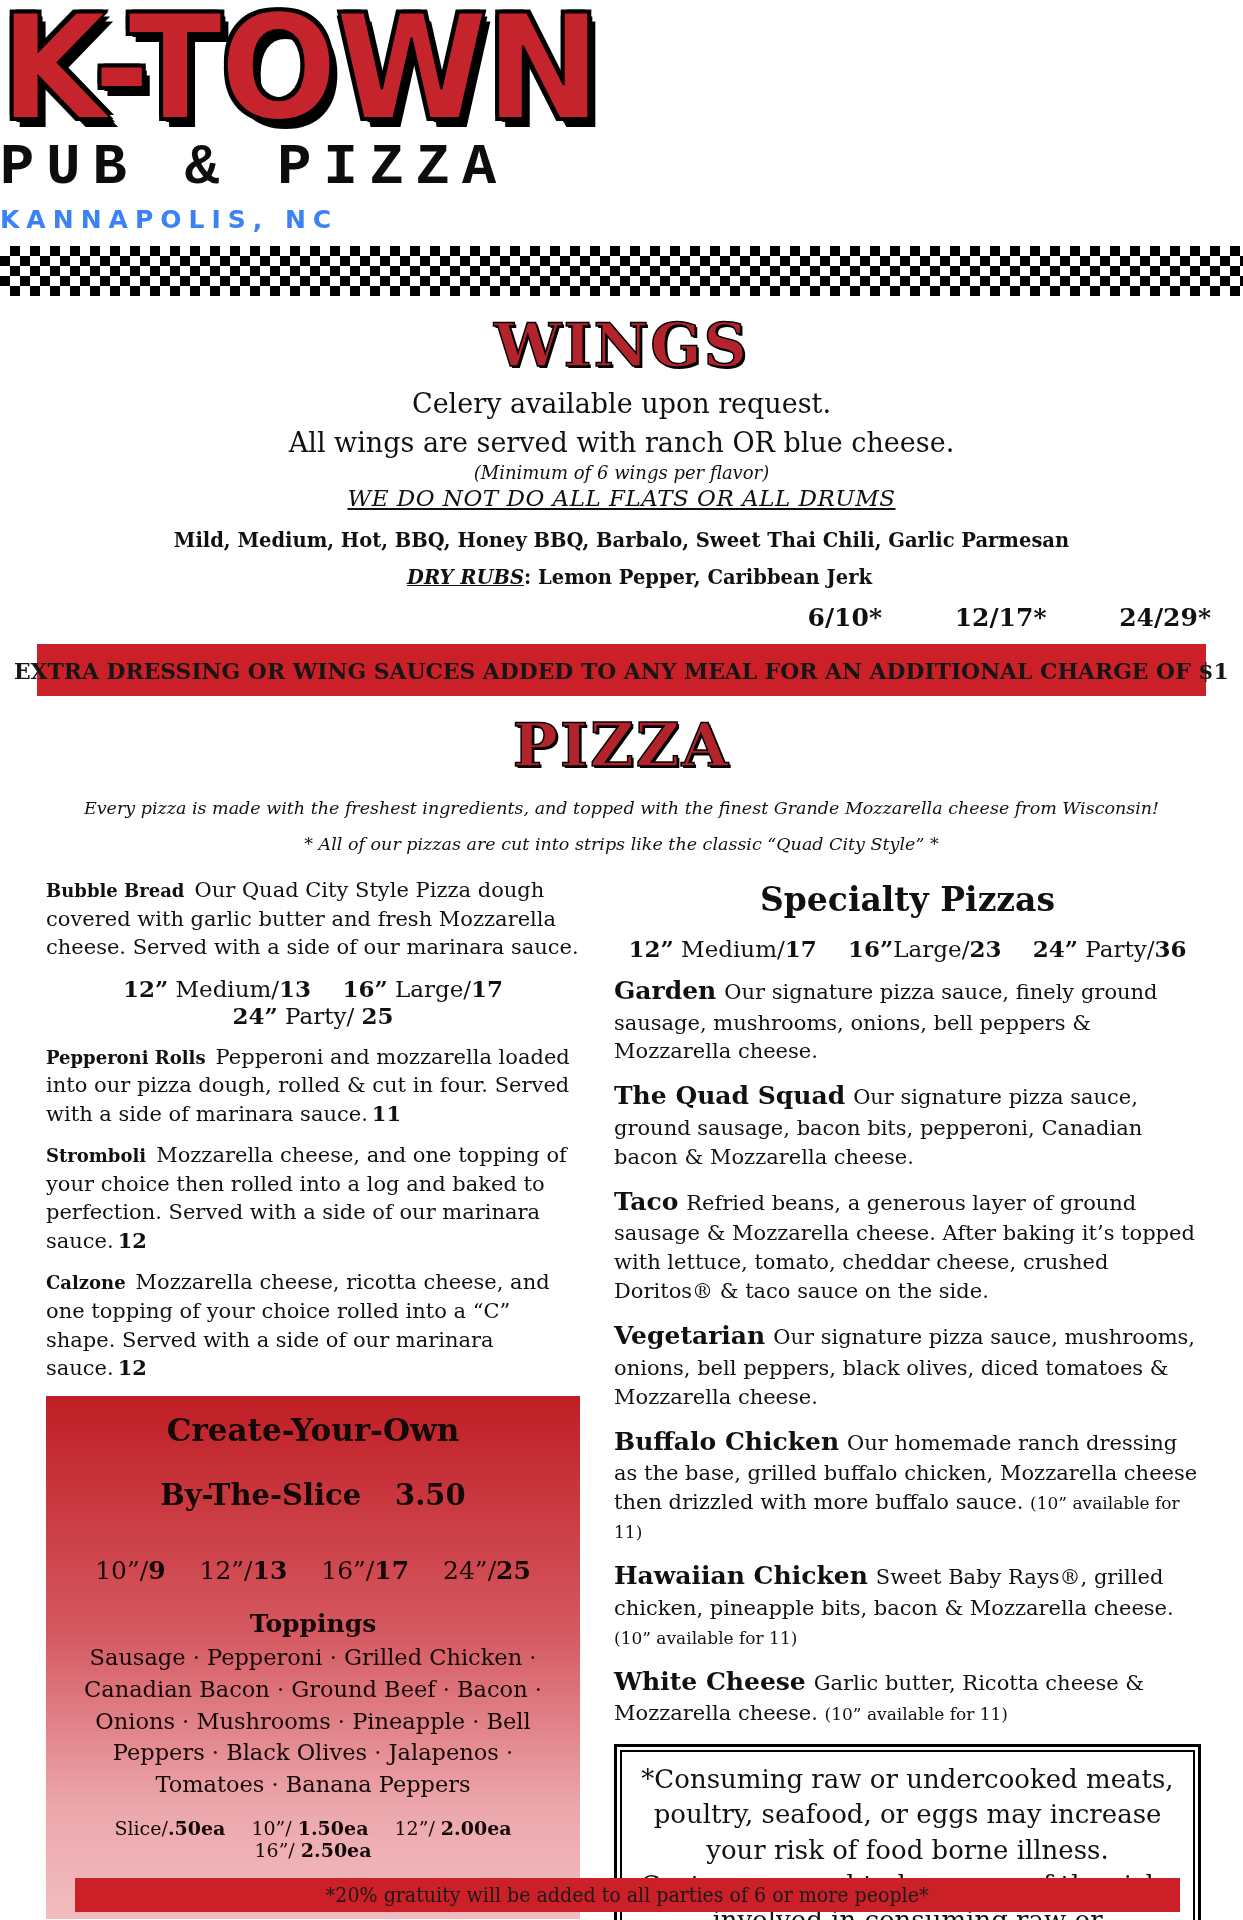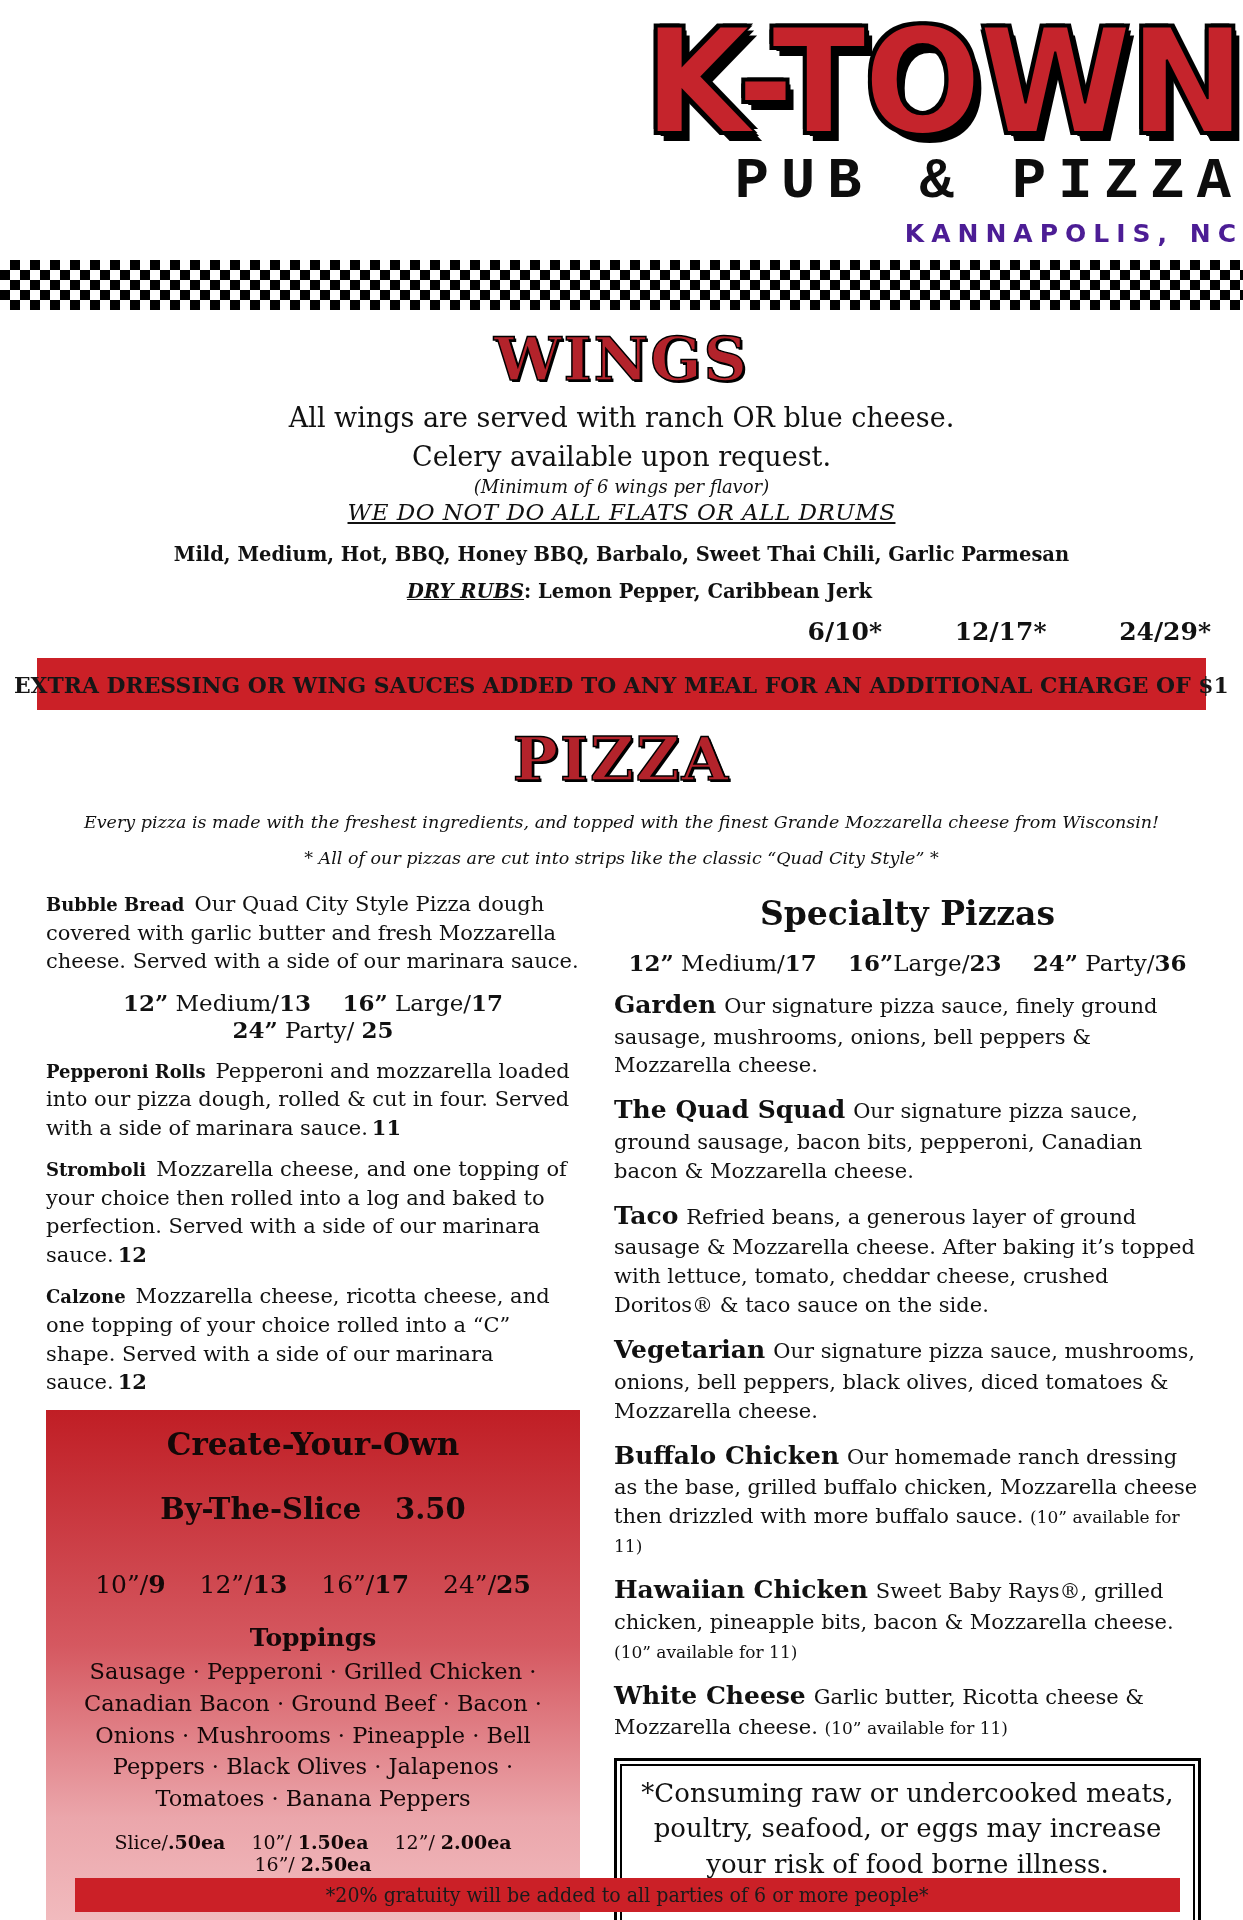--- a/index.html
+++ b/index.html
@@ -4,35 +4,35 @@
 <style>
   * { margin:0; padding:0; box-sizing:border-box; }
   body { background:#ffffff; }
   .page {
     position:relative; width:1243px; height:1920px; margin:0 auto;
     background:#ffffff; overflow:hidden;
     font-family:"DejaVu Serif", serif; color:#111;
   }
 
   
-  .logo { text-align:right; padding-top:14px; line-height:1; }
+  .logo { text-align:left; line-height:1; }
   .logo-title {
     font-family:"DejaVu Sans", sans-serif; font-weight:bold;
     font-size:138px; letter-spacing:-2px; color:#c5242c;
     -webkit-text-stroke:2px #000;
     text-shadow:4px 4px 0 #000,-3px -3px 0 #000,3px -3px 0 #000,-3px 3px 0 #000,7px 9px 0 #000;
     transform:scaleY(1.04); display:inline-block;
   }
   .logo-sub {
     font-family:Liberation Mono, monospace; font-weight:bold;
     font-size:57px; letter-spacing:12px; color:#0d0d0d; margin-top:2px;
   }
   .logo-city {
     font-family:"DejaVu Sans", sans-serif; font-weight:bold;
-    font-size:25px; letter-spacing:7px; color:#4c1d95; margin-top:10px;
+    font-size:25px; letter-spacing:7px; color:#3b82f6; margin-top:10px;
   }
 
   
   .checker {
     margin-top:14px; height:50px; width:100%;
     background:
       conic-gradient(#000 90deg, #fff 90deg 180deg, #000 180deg 270deg, #fff 270deg);
     background-size:20px 20px;
   }
 
@@ -125,22 +125,22 @@
   <header class="logo">
     <div class="logo-title">K-TOWN</div>
     <div class="logo-sub">PUB &amp; PIZZA</div>
     <div class="logo-city">KANNAPOLIS, NC</div>
   </header>
 
   <div class="checker"></div>
 
   <section>
     <h1 class="big-head">WINGS</h1>
+    <p class="wings-line">Celery available upon request.</p>
     <p class="wings-line">All wings are served with ranch OR blue cheese.</p>
-    <p class="wings-line">Celery available upon request.</p>
     <p class="wings-min">(Minimum of 6 wings per flavor)</p>
     <p class="wings-flats">WE  DO NOT DO ALL FLATS OR ALL DRUMS</p>
     <p class="flavors">Mild, Medium, Hot, BBQ, Honey BBQ, Barbalo, Sweet Thai Chili, Garlic Parmesan</p>
     <p class="dryrubs"><span class="dr">DRY RUBS</span><span>: Lemon Pepper, Caribbean Jerk</span></p>
     <p class="wing-prices">
       <span>6/10*</span>
       <span>12/17*</span>
       <span>24/29*</span>
     </p>
   </section>

